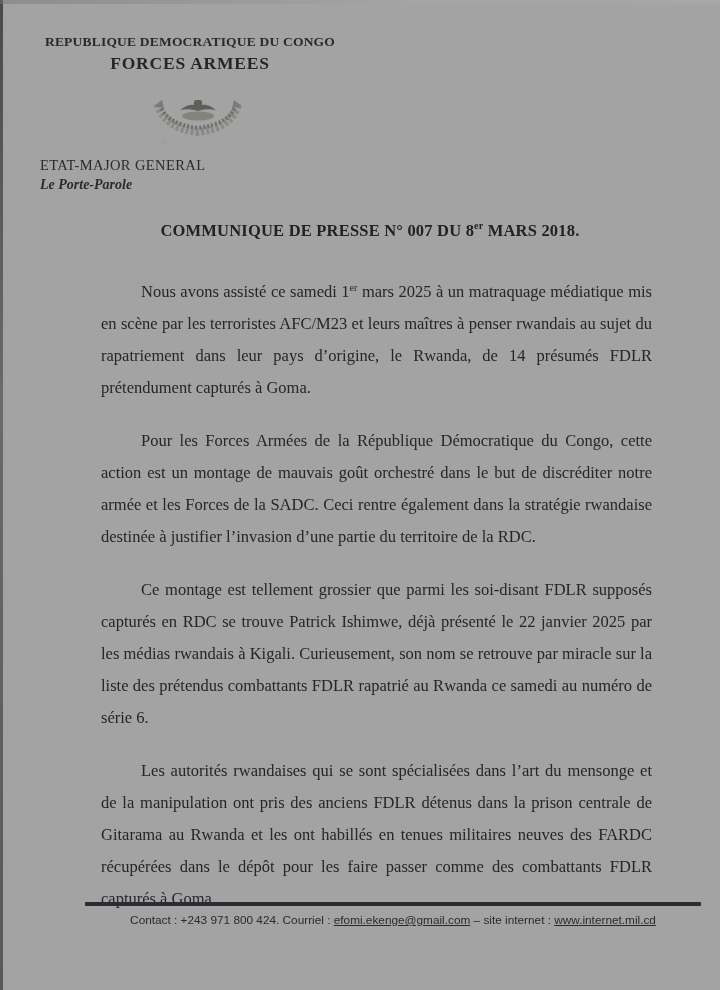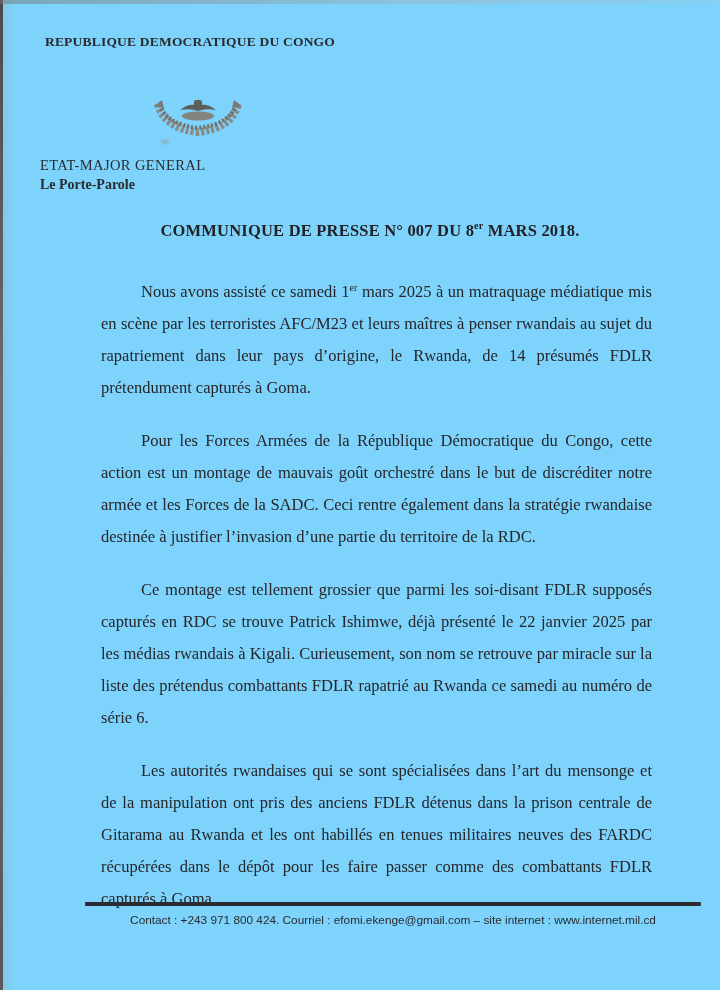--- a/index.html
+++ b/index.html
@@ -1,20 +1,20 @@
 <!DOCTYPE html>
 <html><head>
 <meta charset="utf-8">
 <style>
   html, body { margin: 0; padding: 0; background: #ffffff; }
   .page {
     position: relative;
     width: 720px;
     height: 990px;
-    background: #7dd3fc;
+    background: #a3a3a3;
     overflow: hidden;
     color: #232327;
     font-family: "Liberation Serif", serif;
   }
   
   .scan-edge-left {
     position: absolute; left: 0; top: 0; width: 3px; height: 990px;
     background: linear-gradient(to bottom, #4a4a4c, #6a6a6c 40%, #58585a);
   }
   .scan-edge-left-soft {
@@ -45,21 +45,21 @@
   }
   .emblem-wrap {
     position: absolute; left: 150px; top: 90px; width: 96px; height: 50px;
   }
   .staff-block {
     position: absolute; left: 40px; top: 157px; width: 295px;
     text-align: left;
   }
   .staff-line { font-size: 14.5px; letter-spacing: 0.4px; color: #2b2b2f; }
   .spokesperson-line {
-    font-size: 14px; font-weight: bold; 
+    font-size: 14px; font-weight: bold; font-style: italic;
     margin-top: 3px; color: #2b2b2f;
   }
 
   
   .press-title {
     position: absolute; left: 70px; top: 220px; width: 600px;
     text-align: center; font-size: 16.5px; font-weight: bold;
     letter-spacing: 0.2px; color: #222226;
   }
   .press-title sup { font-size: 10px; }
@@ -80,33 +80,34 @@
   .footer-rule {
     position: absolute; left: 85px; top: 902px; width: 616px; height: 4px;
     background: #2c2c33; border-radius: 1px;
   }
   .footer-block {
     position: absolute; left: 85px; top: 911px; width: 616px;
     text-align: center;
     font-family: "Liberation Sans", sans-serif;
     font-size: 11.8px; line-height: 18px; color: #2a2a2e;
   }
-  .footer-link { }
+  .footer-link { text-decoration: underline; }
 </style>
 </head>
 <body>
 
 <div class="page">
 
   <div class="scan-edge-left"></div>
   <div class="scan-edge-left-soft"></div>
   <div class="scan-edge-top"></div>
 
   <div class="header-block">
     <div class="country-line">REPUBLIQUE DEMOCRATIQUE DU CONGO</div>
+    <div class="forces-line">FORCES ARMEES</div>
   </div>
 
   <div class="emblem-wrap">
     <svg width="96" height="50" viewBox="0 0 96 50" xmlns="http://www.w3.org/2000/svg">
 
       <path d="M8,14 Q14,38 48,42 Q82,38 88,14" fill="none" stroke="#8a8a86" stroke-width="8" stroke-dasharray="3,2"></path>
       <path d="M10,15 Q16,34 48,38 Q80,34 86,15" fill="none" stroke="#6e6e6a" stroke-width="4" stroke-dasharray="2,2"></path>
 
       <path d="M4,16 L12,10 L14,18 Z" fill="#7a7a76"></path>
       <path d="M92,16 L84,10 L82,18 Z" fill="#7a7a76"></path>

